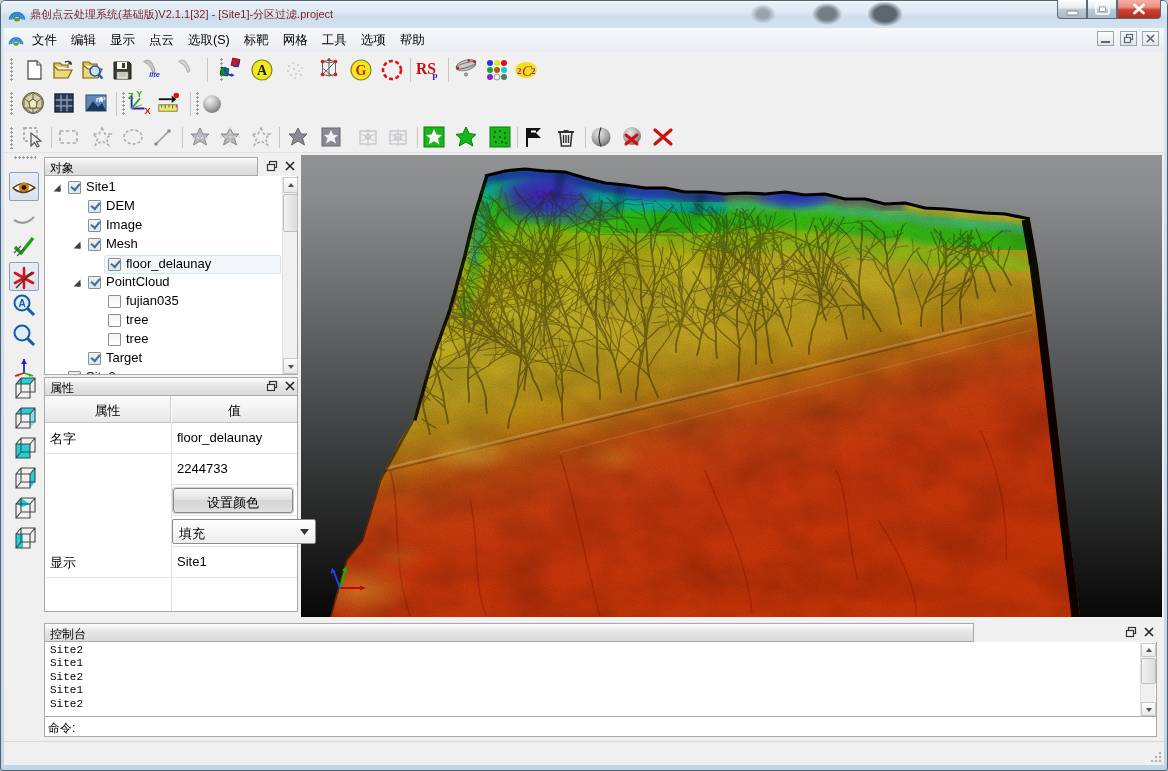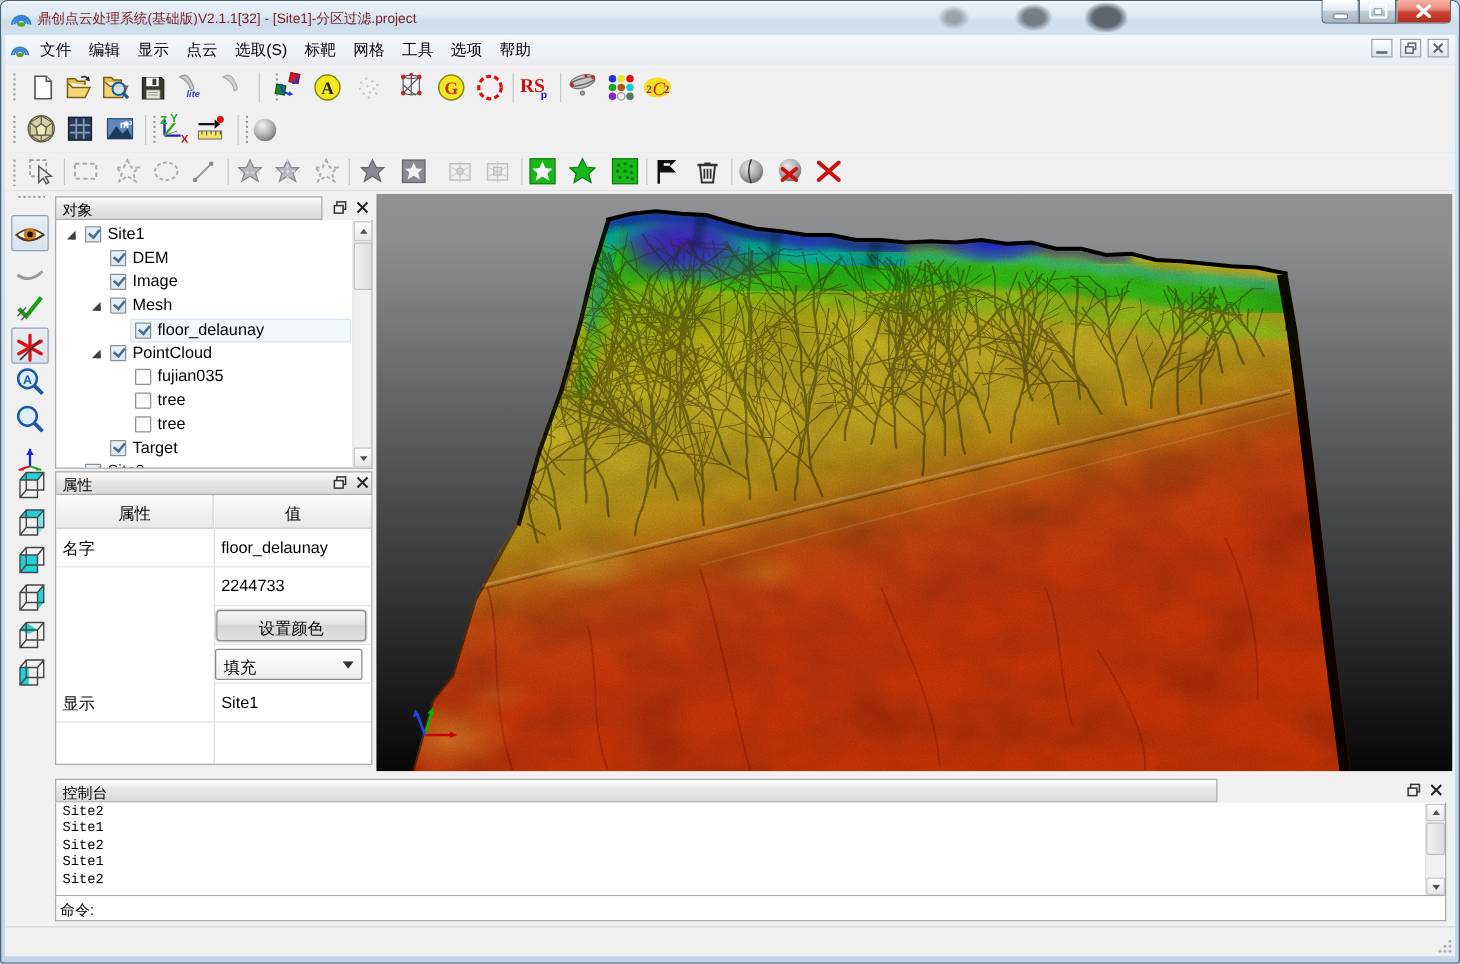--- a/index.html
+++ b/index.html
@@ -1490,21 +1490,21 @@
 <div class="grid" style="left:44px;top:396px;width:254px;height:216px">
  <div style="position:absolute;left:0;top:0;width:126px;height:27px;background:linear-gradient(180deg,#fcfcfc,#e8e8ea);border-bottom:1px solid #c4c4c4;border-right:1px solid #d0d0d0;text-align:center;padding-top:6px">属性</div>
  <div style="position:absolute;left:127px;top:0;right:0;height:27px;background:linear-gradient(180deg,#fcfcfc,#e8e8ea);border-bottom:1px solid #c4c4c4;text-align:center;padding-top:6px">值</div>
  <div style="position:absolute;left:126px;top:27px;bottom:0;width:1px;background:#e0e0e0"></div>
  <div class="cell" style="left:0;top:27px;width:126px;height:31px">名字</div>
  <div class="cell" style="left:127px;top:27px;right:0;height:31px">floor_delaunay</div>
  <div class="cell" style="left:127px;top:58px;right:0;height:31px">2244733</div>
  <div class="cell" style="left:127px;top:89px;right:0;height:31px"></div>
  <div style="position:absolute;left:128px;top:92px;width:120px;height:25px;background:linear-gradient(180deg,#f6f6f6,#e2e2e2 45%,#d5d5d5 50%,#e0e0e0);border:1px solid #8a8a8a;border-radius:3px;text-align:center;padding-top:5px;box-shadow:0 0 0 1px #cfcfcf">设置颜色</div>
  <div class="cell" style="left:127px;top:120px;right:0;height:31px"></div>
- <div style="position:absolute;left:127px;top:123px;width:118px;height:25px;background:linear-gradient(180deg,#fefefe,#ededed);border:1px solid #8a8a8a;border-radius:2px;padding:5px 12px 0 6px">填充<svg style="position:absolute;right:6px;top:9px" width="9" height="6">
+ <div style="position:absolute;left:127px;top:123px;width:144px;height:25px;background:linear-gradient(180deg,#fefefe,#ededed);border:1px solid #8a8a8a;border-radius:2px;padding:5px 12px 0 6px">填充<svg style="position:absolute;right:6px;top:9px" width="9" height="6">
         <path d="M0 0 L9 0 L4.5 6 Z" fill="#333"></path>
       </svg></div>
  <div class="cell" style="left:0;top:151px;width:126px;height:31px">显示</div>
  <div class="cell" style="left:127px;top:151px;right:0;height:31px">Site1</div>
 </div>
 
 <div class="ptitle" style="left:44px;top:623px;width:930px">控制台</div>
 <svg class="pbtn" style="left:1124px;top:625px" width="14" height="14">
     <rect x="4.5" y="2.5" width="7" height="6" fill="none" stroke="#333" stroke-width="1.2"></rect>
     <rect x="2.5" y="5.5" width="7" height="6" fill="#f0f0f0" stroke="#333" stroke-width="1.2"></rect>

